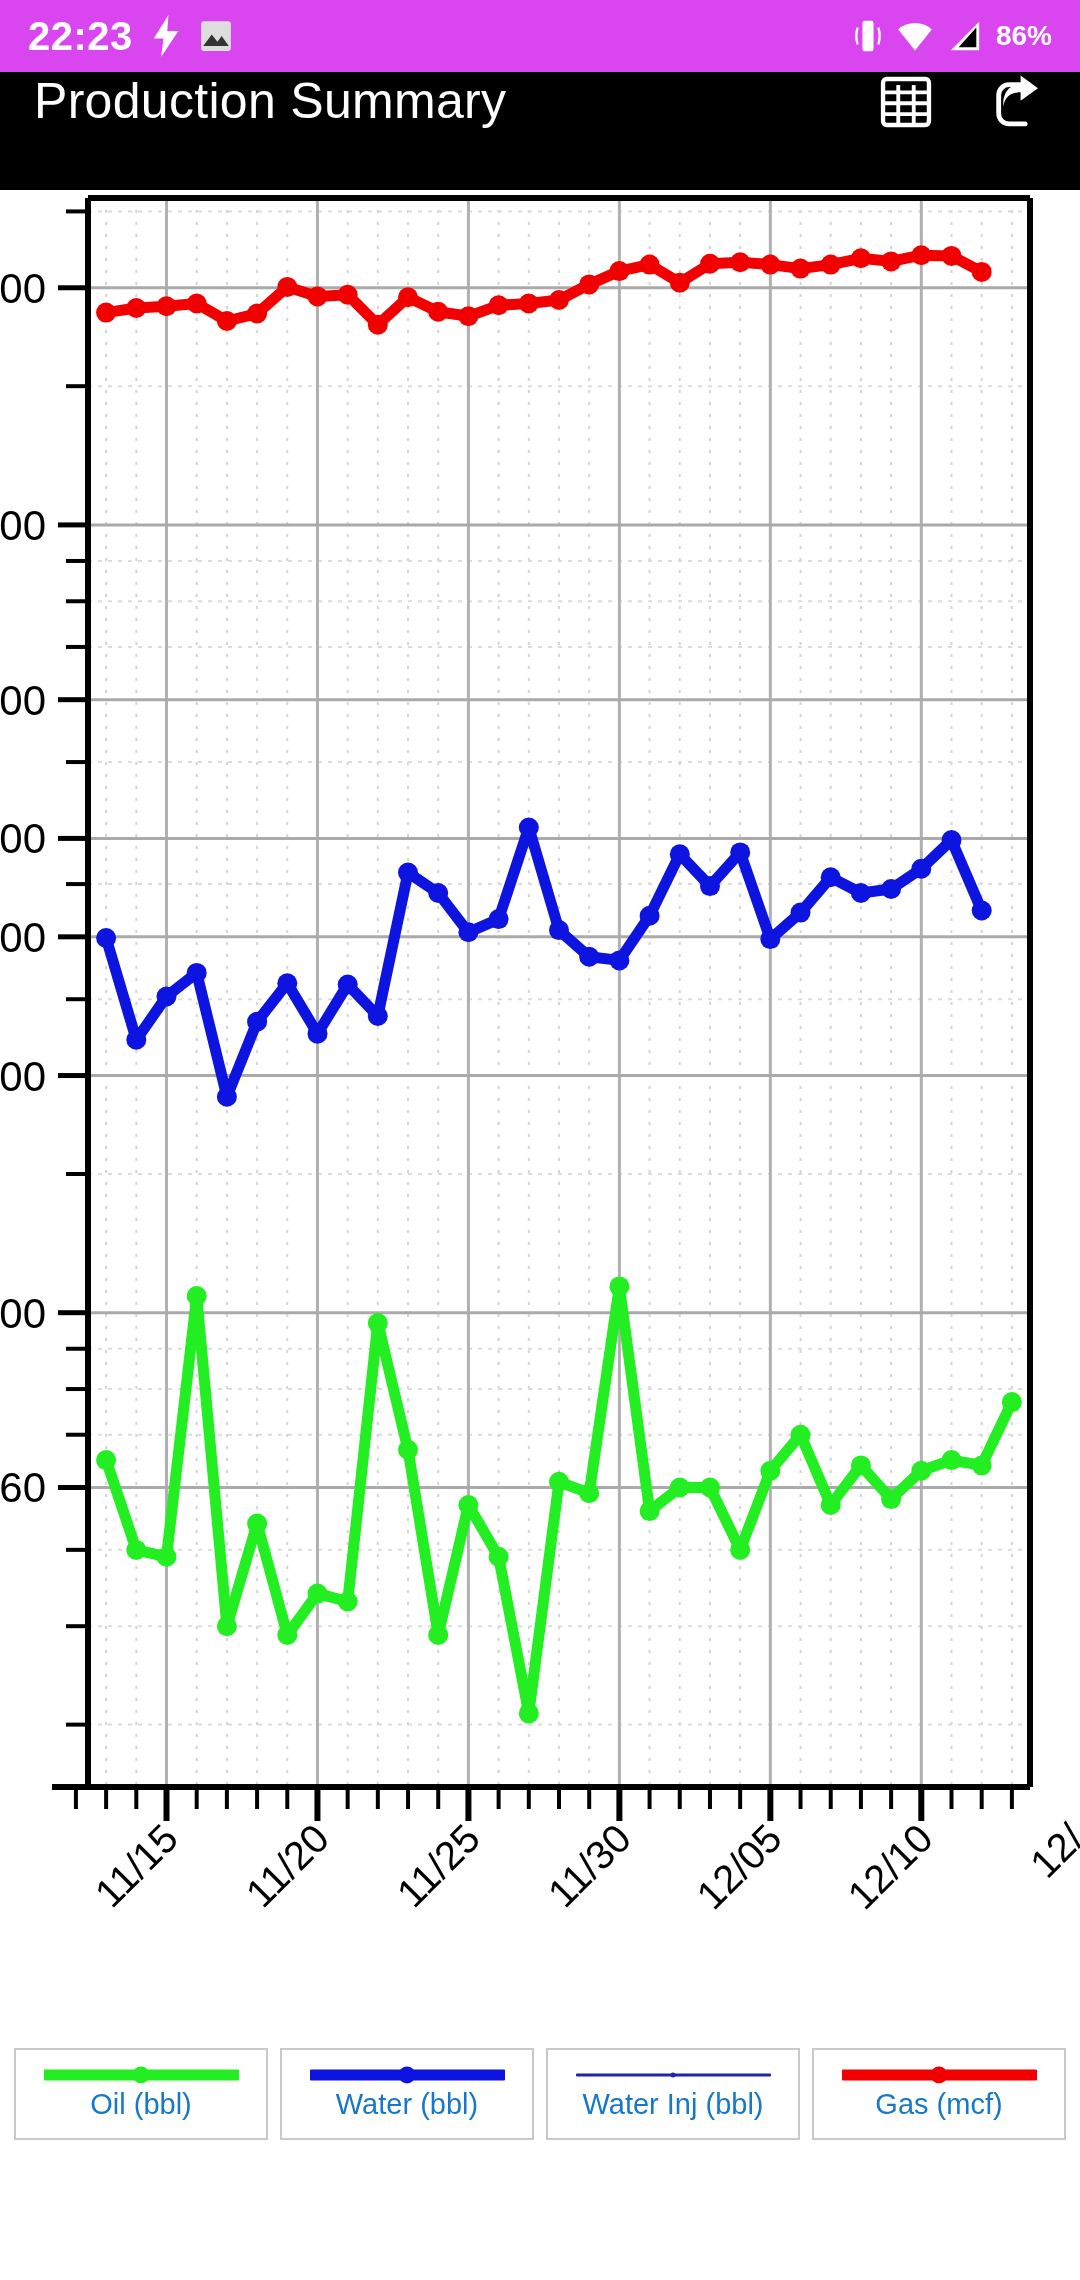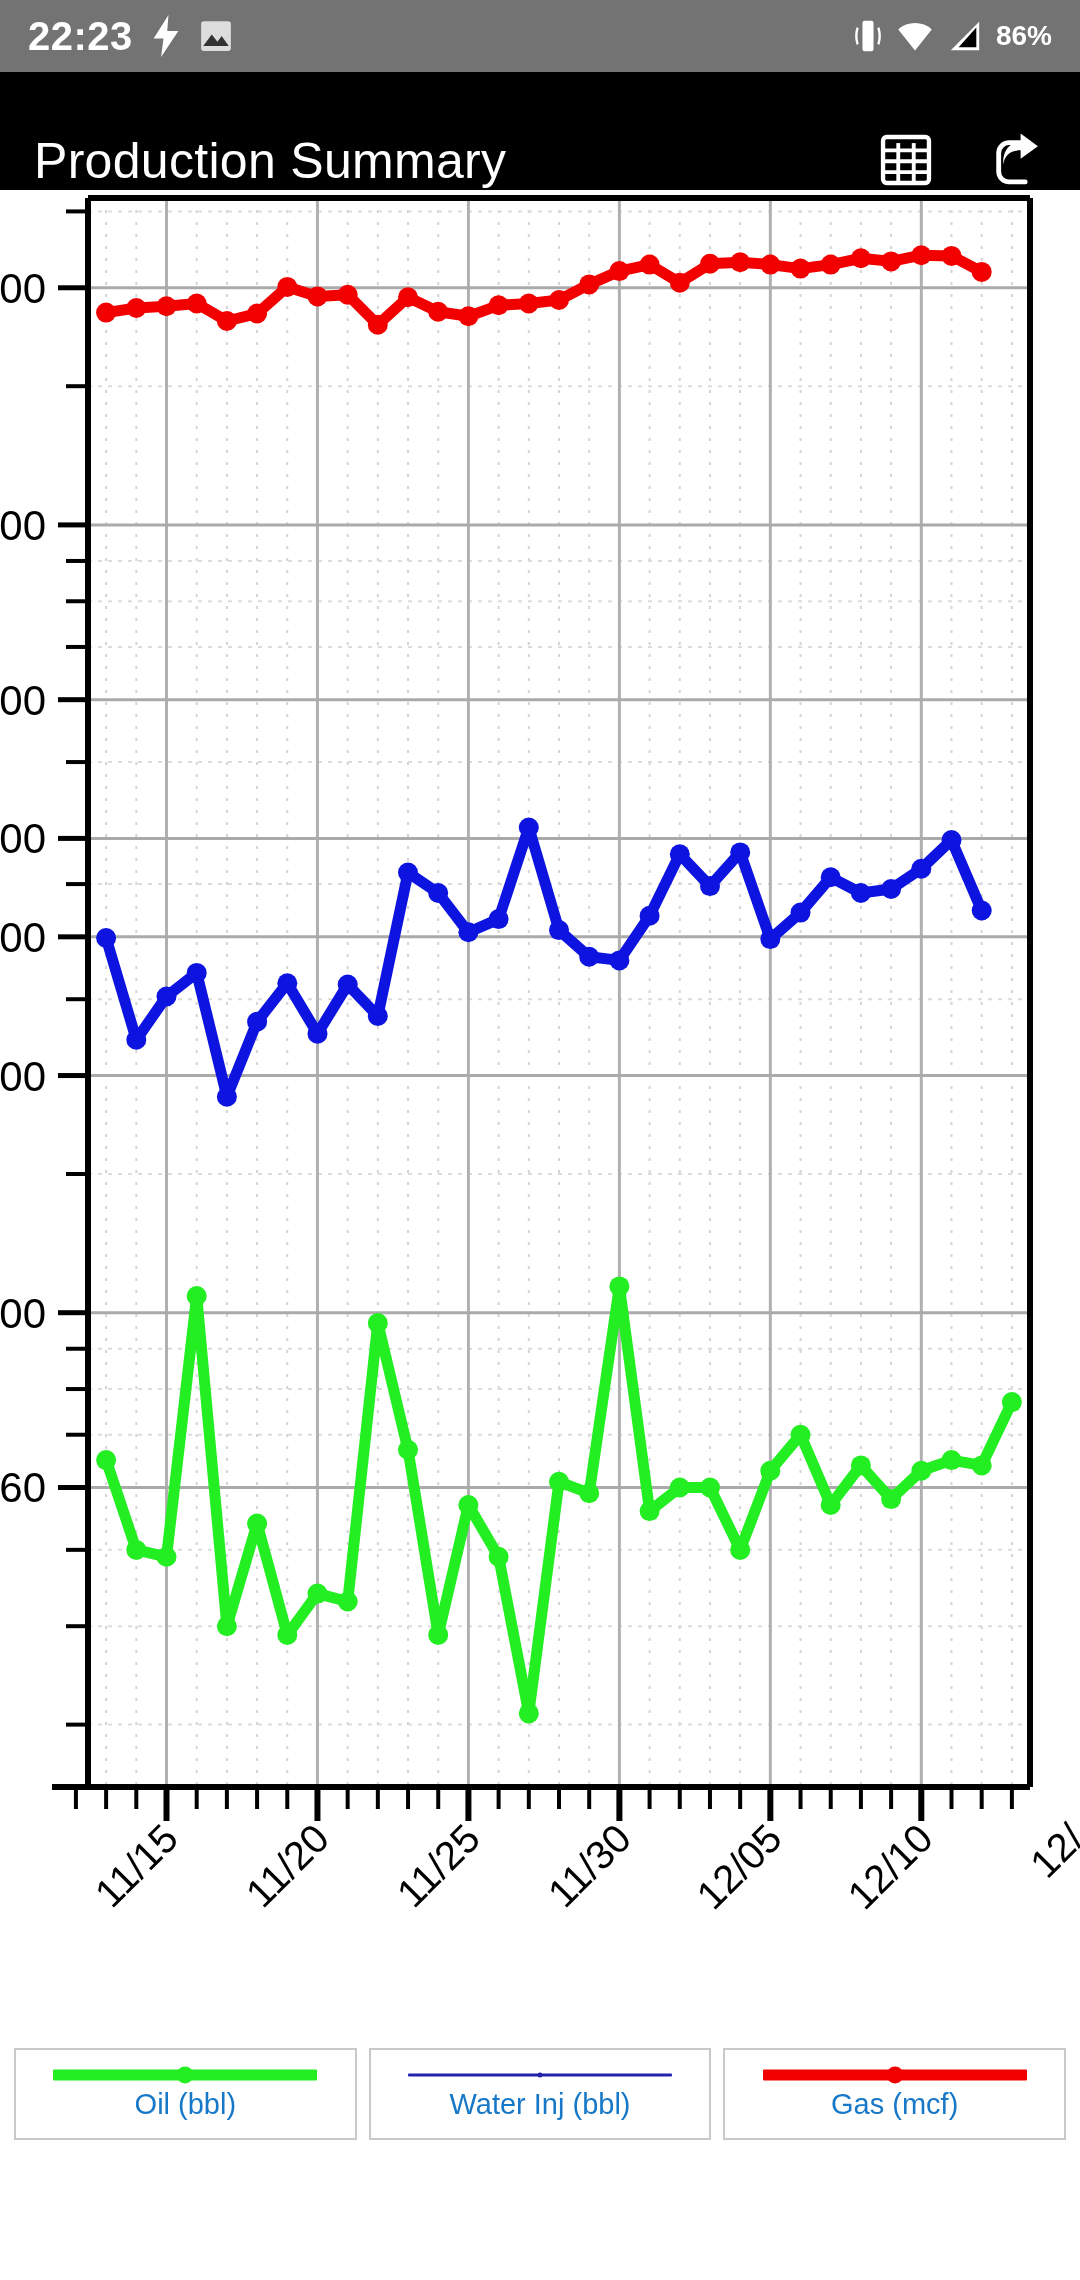--- a/index.html
+++ b/index.html
@@ -1,34 +1,34 @@
 <!DOCTYPE html>
 <html><head>
 <meta charset="utf-8">
 <style>
   * { margin:0; padding:0; box-sizing:border-box; }
   html,body { width:1080px; height:2280px; background:#ffffff;
     font-family:"Liberation Sans", sans-serif; overflow:hidden; }
 
   
   #status-bar{
-    height:72px; background:#737373; color:#fff;
+    height:72px; background:#d946ef; color:#fff;
     display:flex; align-items:center; justify-content:space-between;
     padding:8px 28px;
   }
   .sb-left{ display:flex; align-items:center; gap:18px; }
   .sb-right{ display:flex; align-items:center; gap:14px; }
   #clock{ font-size:40px; font-weight:700; letter-spacing:.5px; }
   .sb-ico{ display:inline-flex; align-items:center; justify-content:center; }
   #battery-pct{ font-size:28px; font-weight:700; }
 
   
   #app-bar{
     height:118px; background:#000; color:#fff;
-    display:flex; align-items:flex-end; justify-content:space-between;
+    display:flex; align-items:flex-start; justify-content:space-between;
     padding:0 34px;
   }
   #app-title{ font-size:50px; font-weight:400; letter-spacing:.3px; }
   .appbar-actions{ display:flex; align-items:center; gap:50px; }
   .appbar-btn{ display:flex; align-items:center; justify-content:center;
     width:60px; height:60px; cursor:pointer; }
 
   
   #chart-region{
     position:relative; width:1080px; height:1964px; background:#fff;
@@ -360,20 +360,27 @@
   <div id="legend">
     <div class="legend-item">
       <span class="legend-swatch">
         <span class="bar" style="background:#22ee22"></span>
         <span class="dot" style="background:#22ee22"></span>
       </span>
       <span class="legend-label">Oil (bbl)</span>
     </div>
     <div class="legend-item">
       <span class="legend-swatch">
+        <span class="bar" style="background:#0d14e0"></span>
+        <span class="dot" style="background:#0d14e0"></span>
+      </span>
+      <span class="legend-label">Water (bbl)</span>
+    </div>
+    <div class="legend-item">
+      <span class="legend-swatch">
         <span class="bar thin" style="background:#2222aa"></span>
         <span class="dot tiny" style="background:#2222aa"></span>
       </span>
       <span class="legend-label">Water Inj (bbl)</span>
     </div>
     <div class="legend-item">
       <span class="legend-swatch">
         <span class="bar" style="background:#f20000"></span>
         <span class="dot" style="background:#f20000"></span>
       </span>

